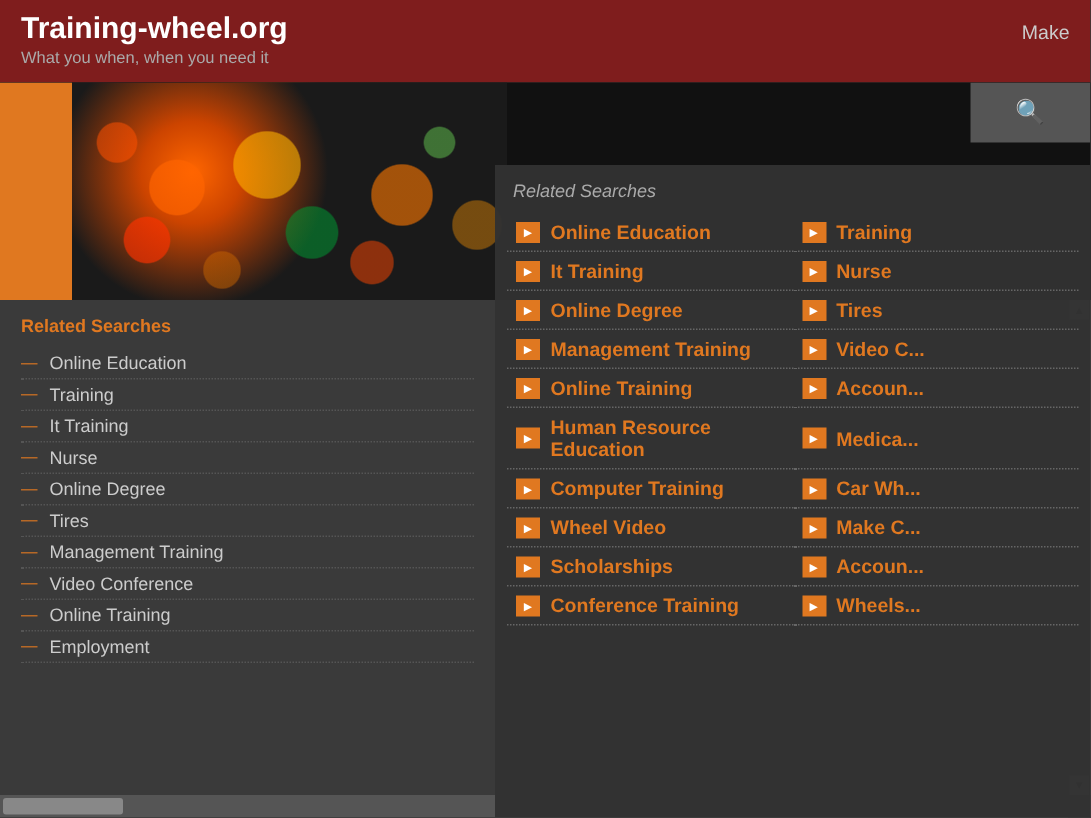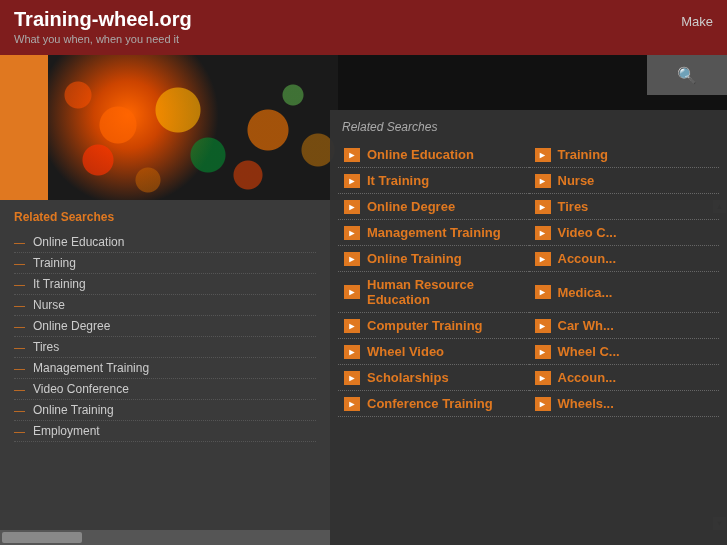--- a/index.html
+++ b/index.html
@@ -390,21 +390,21 @@
         <div class="related-item">
           <div class="related-icon">►</div>
                       <span class="related-text">Car Wh...</span>
         </div>
         <div class="related-item">
           <div class="related-icon">►</div>
                       <span class="related-text">Wheel Video</span>
         </div>
         <div class="related-item">
           <div class="related-icon">►</div>
-                      <span class="related-text">Wheel C...</span>
+                      <span class="related-text">Make C...</span>
         </div>
         <div class="related-item">
           <div class="related-icon">►</div>
                       <span class="related-text">Scholarships</span>
         </div>
         <div class="related-item">
           <div class="related-icon">►</div>
                       <span class="related-text">Accoun...</span>
         </div>
         <div class="related-item">

